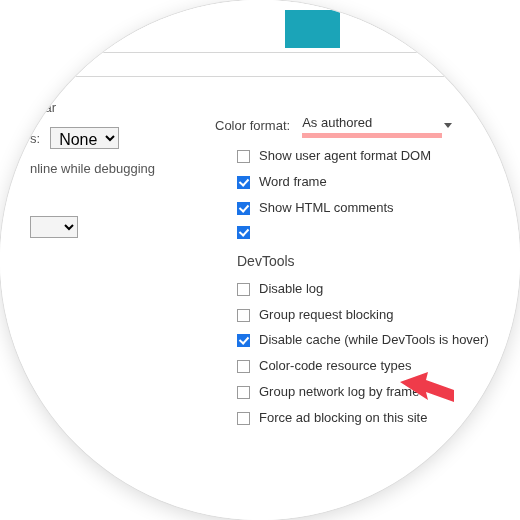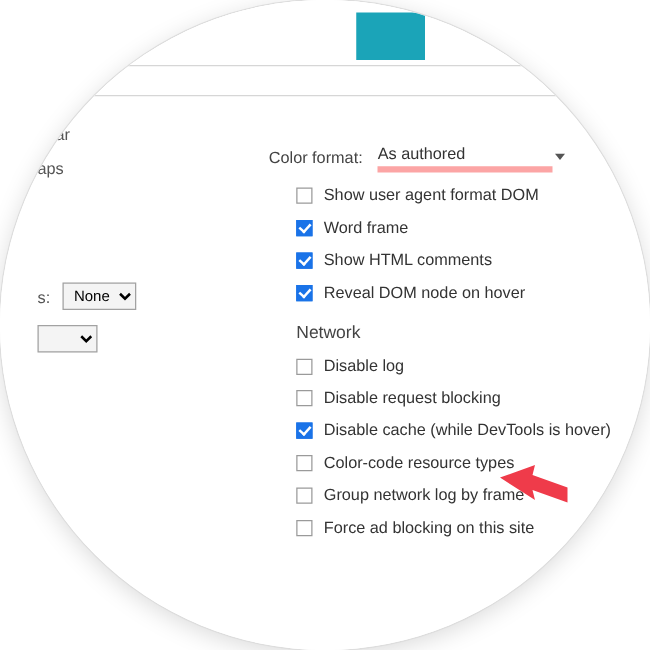--- a/index.html
+++ b/index.html
@@ -115,21 +115,21 @@
     border-width: 0 2px 2px 0;
     transform: rotate(42deg);
   }
   .label { color: #333; }
   .section-h {
     font-size: 14px;
     color: #444;
     margin: 14px 0 12px 22px;
   }
   .sel {
-    font-size: 12px;
+    font-size: 16px;
     padding: 2px 4px;
     border: 1px solid #a2a2a2;
     background: #f4f4f4;
     height: 22px;
   }
   .cf-row { display:flex; align-items:center; margin-bottom: 10px; margin-top: 12px; }
   .cf-label { color:#444; margin-right: 12px; }
   .cf-sel {
     border: none;
     border-bottom: 5px solid #fca5a5;
@@ -163,31 +163,31 @@
     <div class="top-strip">
       <div class="teal-box"></div>
       <div class="hr1"></div>
       <div class="hr2"></div>
     </div>
 
     <div class="left-col">
       <div class="lrow">
           <span class="frag">ebar</span>
         </div>
-      <div class="lrow" style="margin-bottom:84px;">
-          <span class="frag">aps</span>
-        </div>
 
       <div class="lrow">
         <span class="frag" style="margin-right:10px;">s:</span>
         <select class="sel">
           <option>None</option>
         </select>
       </div>
 
+      <div class="lrow" style="margin-top:4px; margin-bottom:40px;">
+        <span class="frag">nline while debugging</span>
+      </div>
 
       <div class="lrow">
         <select class="sel" style="width:48px;"><option></option></select>
       </div>
     </div>
 
     <div class="right-col">
       <div class="cf-row">
         <span class="cf-label">Color format:</span>
         <span class="cf-sel">As authored</span>
@@ -201,32 +201,31 @@
       <div class="row">
         <input type="checkbox" class="chk" checked="" style="">
         <span class="label">Word frame</span>
       </div>
       <div class="row">
         <input type="checkbox" class="chk" checked="" style="">
         <span class="label">Show HTML comments</span>
       </div>
       <div class="row">
         <input type="checkbox" class="chk" checked="" style="">
-        <span class="label">Reveal DOM node on hover</span>
-      </div>
-
-      <div class="section-h">Network</div>
+      </div>
+
+      <div class="section-h">DevTools</div>
 
       <div class="row">
         <input type="checkbox" class="chk" style="">
         <span class="label">Disable log</span>
       </div>
       <div class="row">
         <input type="checkbox" class="chk" style="">
-        <span class="label">Disable request blocking</span>
+        <span class="label">Group request blocking</span>
       </div>
       <div class="row">
         <input type="checkbox" class="chk" checked="" style="">
         <span class="label">Disable cache (while DevTools is hover)</span>
       </div>
       <div class="row">
         <input type="checkbox" class="chk" style="">
         <span class="label">Color-code resource types</span>
       </div>
       <div class="row">

